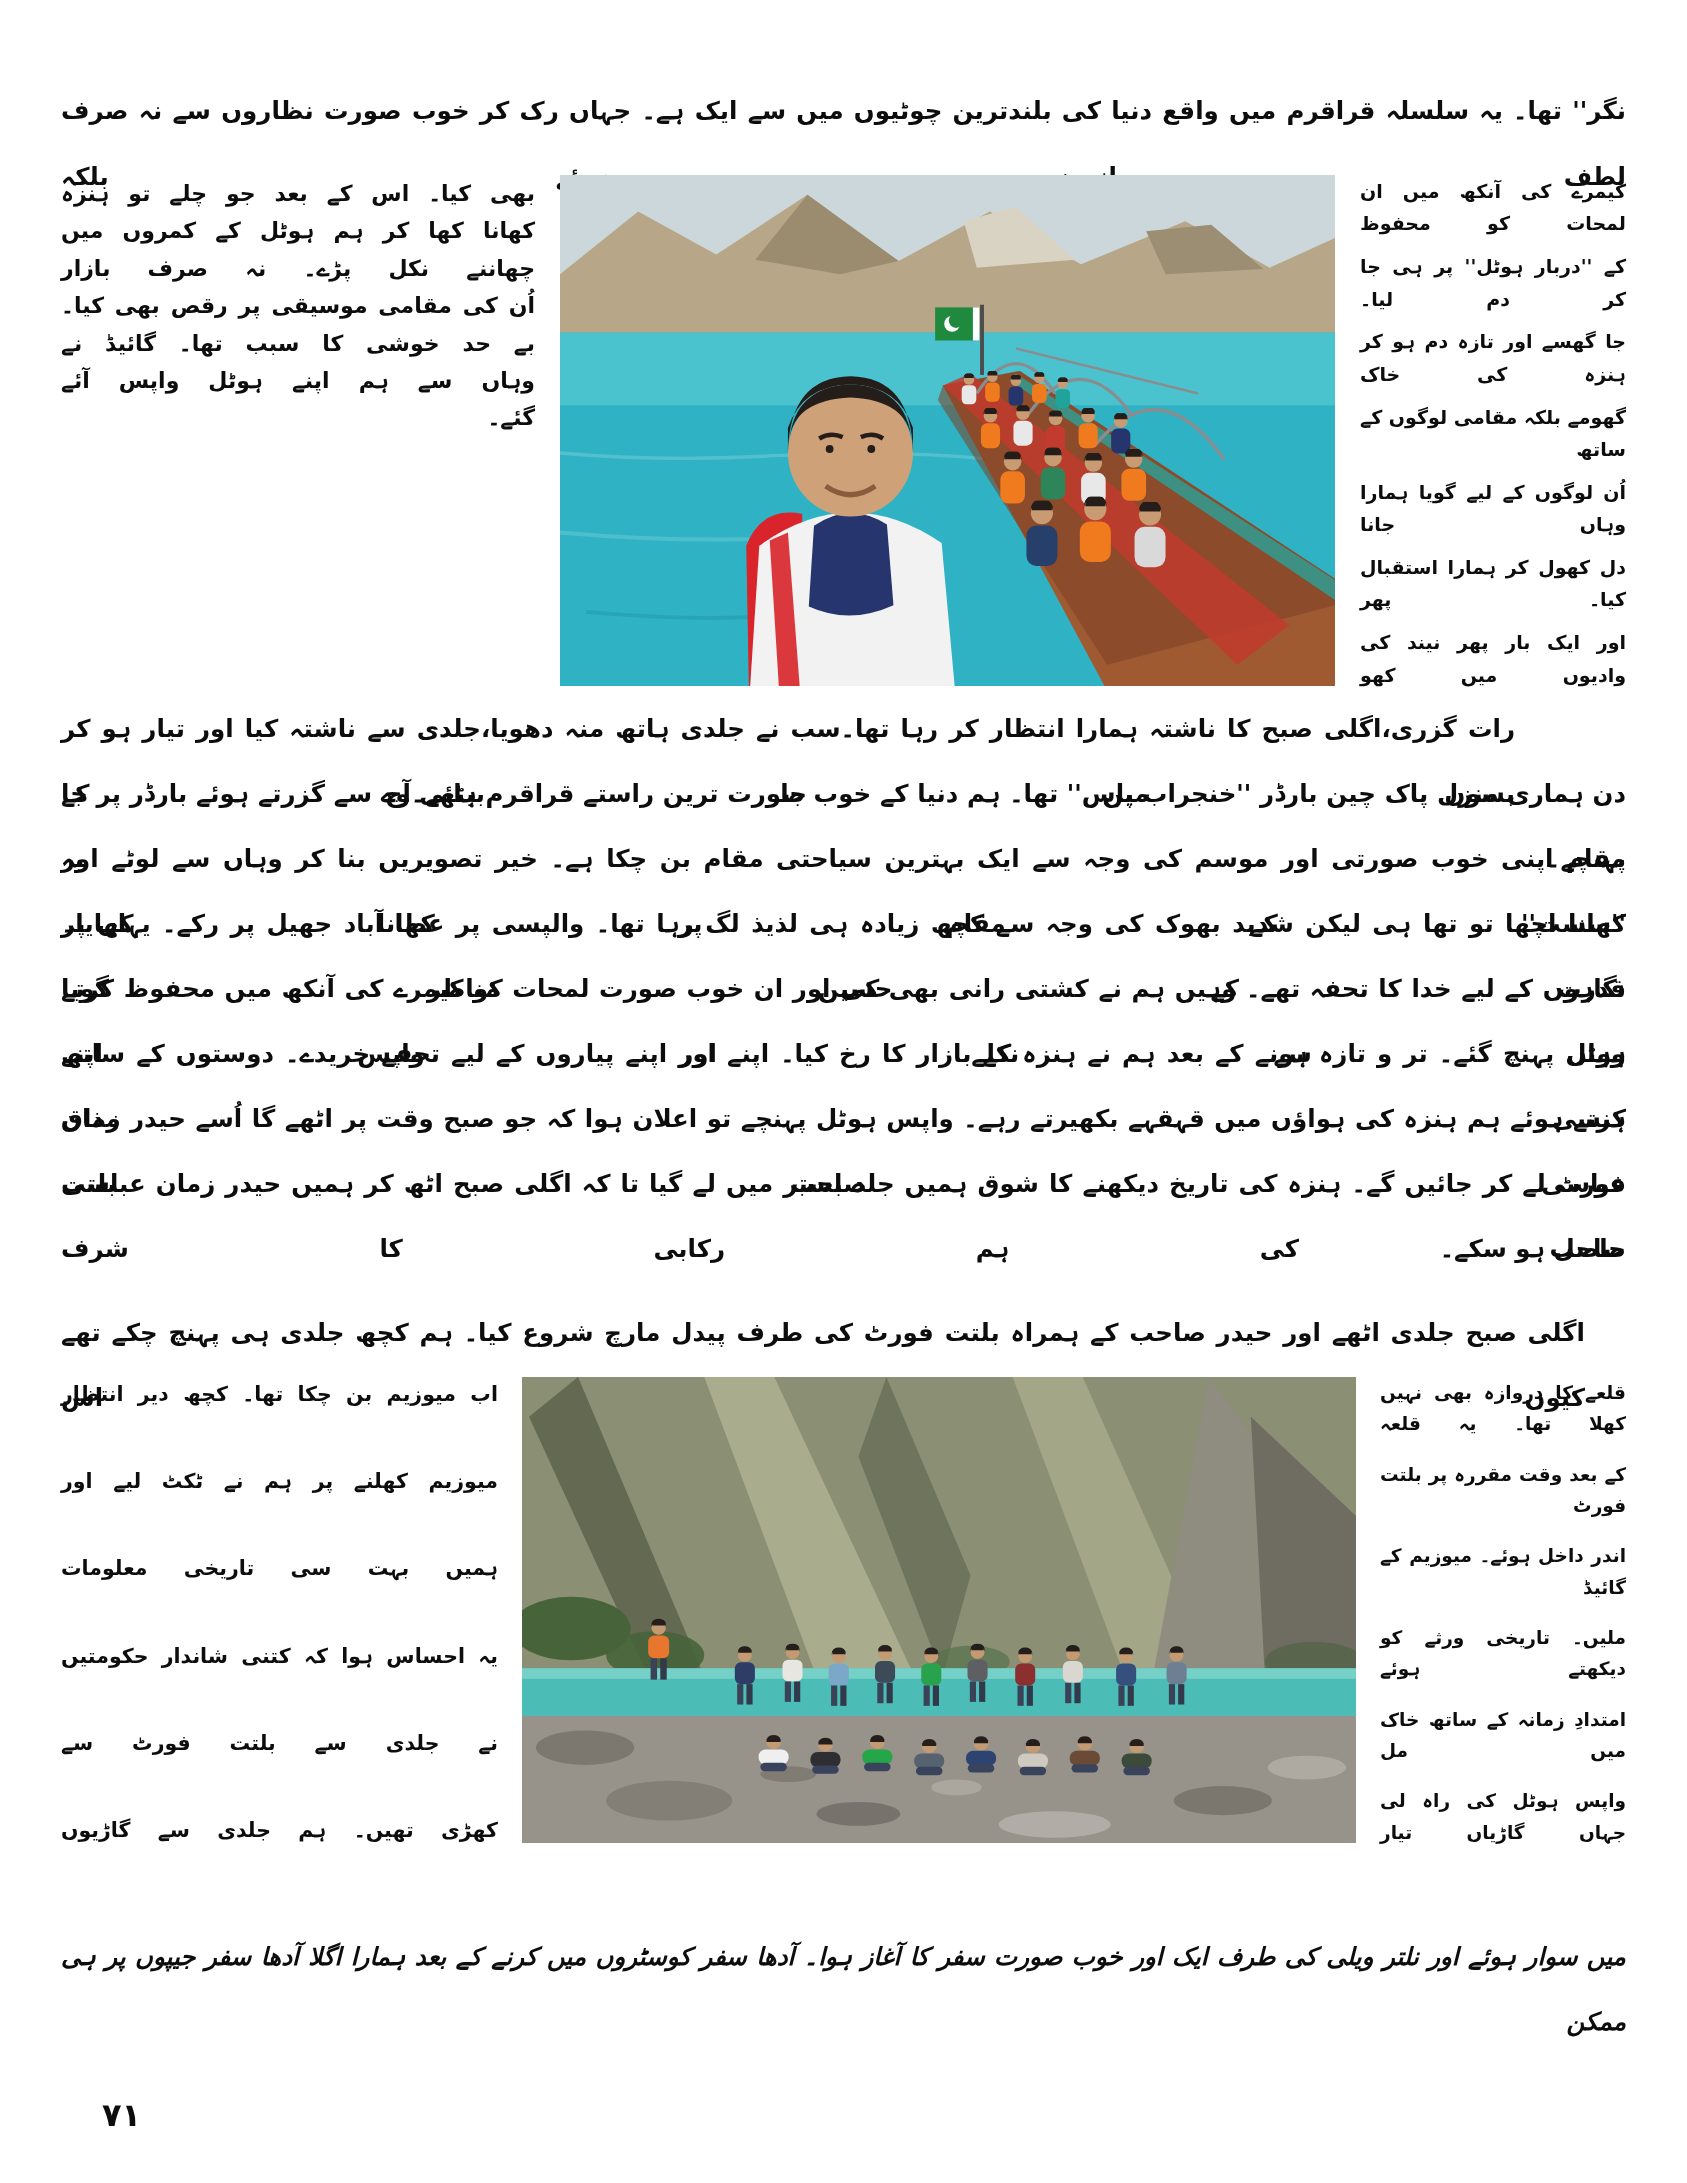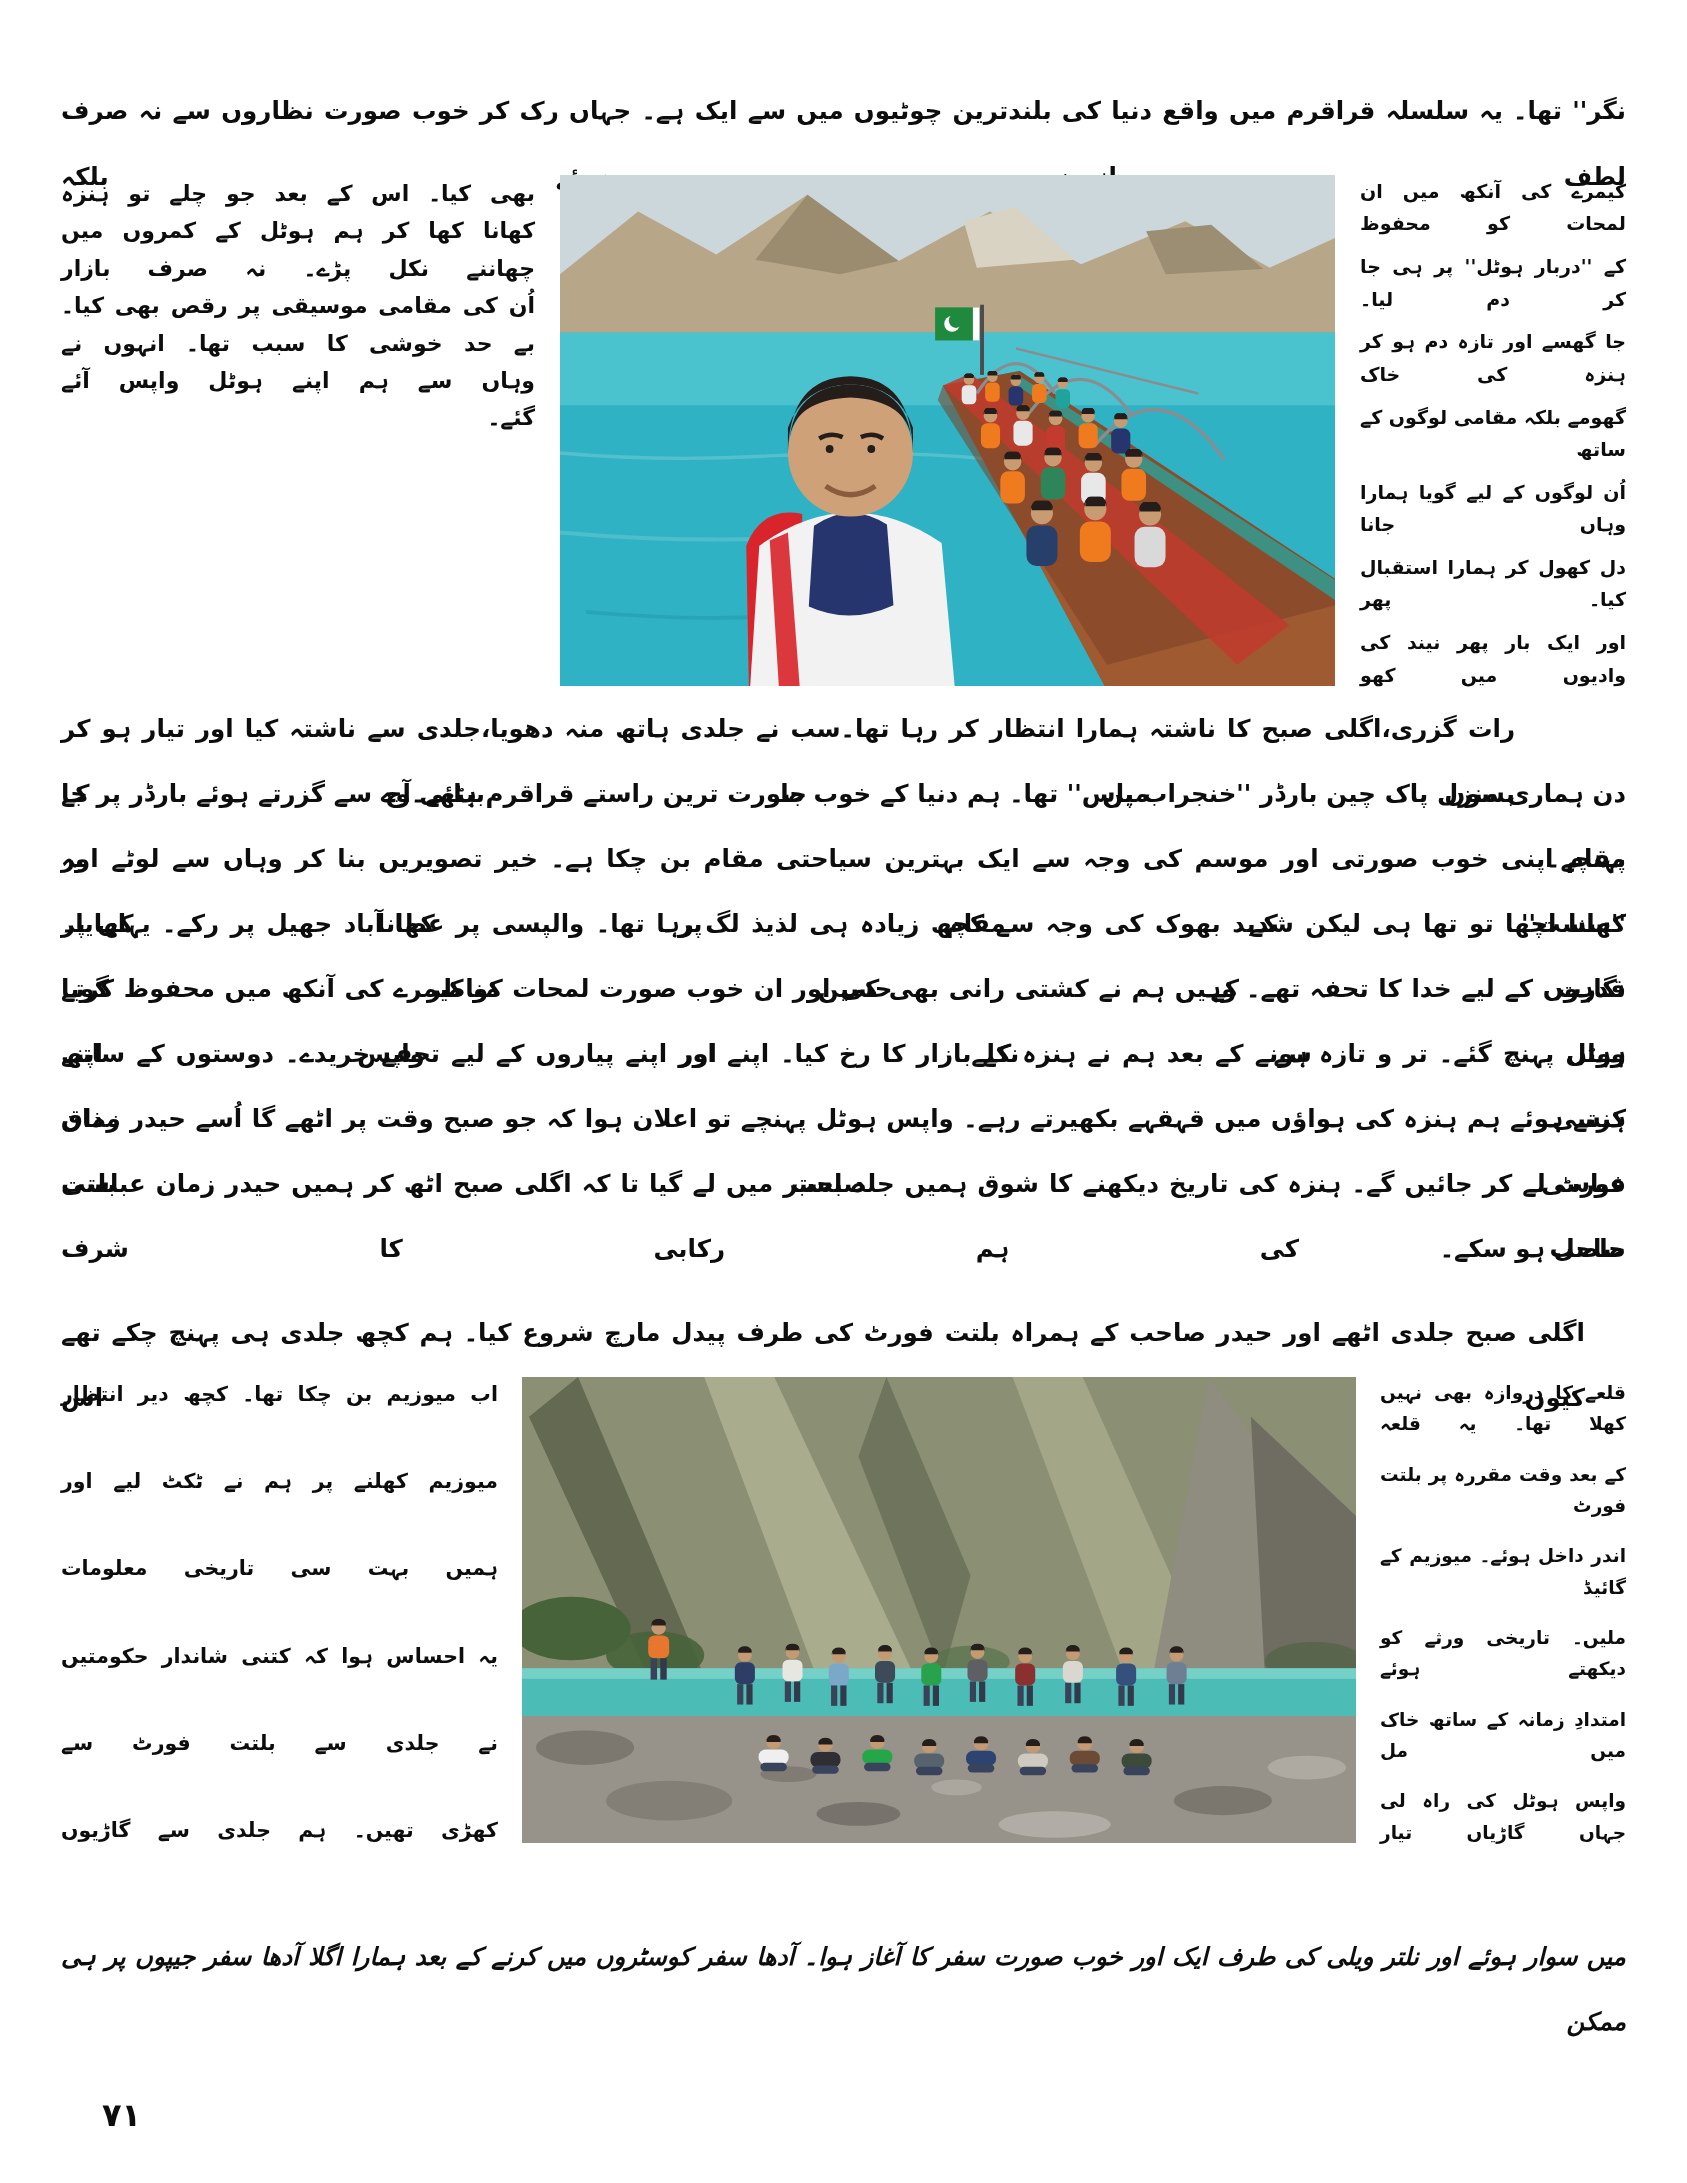--- a/index.html
+++ b/index.html
@@ -121,21 +121,21 @@
         <circle cx="414" cy="414" r="6" fill="#241d1a"></circle>
         <circle cx="478" cy="414" r="6" fill="#241d1a"></circle>
       </svg>
     </div>
 
     <div class="col-l rtl">
       <div class="jline colline">بھی کیا۔ اس کے بعد جو چلے تو ہنزہ</div>
       <div class="jline colline">کھانا کھا کر ہم ہوٹل کے کمروں میں</div>
       <div class="jline colline">چھاننے نکل پڑے۔ نہ صرف بازار</div>
       <div class="jline colline">اُن کی مقامی موسیقی پر رقص بھی کیا۔</div>
-      <div class="jline colline">بے حد خوشی کا سبب تھا۔ انہوں نے</div>
+      <div class="jline colline">بے حد خوشی کا سبب تھا۔ گائیڈ نے</div>
       <div class="jline colline">وہاں سے ہم اپنے ہوٹل واپس آئے</div>
       <div class="jline colline short">گئے۔</div>
     </div>
   </div>
 
   <div class="mid rtl">
     <div class="jline indent-lg">رات گزری،اگلی صبح کا ناشتہ ہمارا انتظار کر رہا تھا۔سب نے جلدی ہاتھ منہ دھویا،جلدی سے ناشتہ کیا اور تیار ہو کر بسوں میں جا بیٹھے۔آج کے</div>
     <div class="jline">دن ہماری منزل پاک چین بارڈر ''خنجراب پاس'' تھا۔ ہم دنیا کے خوب صورت ترین راستے قراقرم ہائی وے سے گزرتے ہوئے بارڈر پر جا پہنچے۔ یہ</div>
     <div class="jline">مقام اپنی خوب صورتی اور موسم کی وجہ سے ایک بہترین سیاحتی مقام بن چکا ہے۔ خیر تصویریں بنا کر وہاں سے لوٹے اور ''سست'' کے مقام پر کھانا کھایا۔</div>
     <div class="jline">کھانا اچھا تو تھا ہی لیکن شدید بھوک کی وجہ سے کچھ زیادہ ہی لذیذ لگ رہا تھا۔ والپسی پر عطا آباد جھیل پر رکے۔ یہاں پر قدرت کے حسین مناظر گویا</div>

